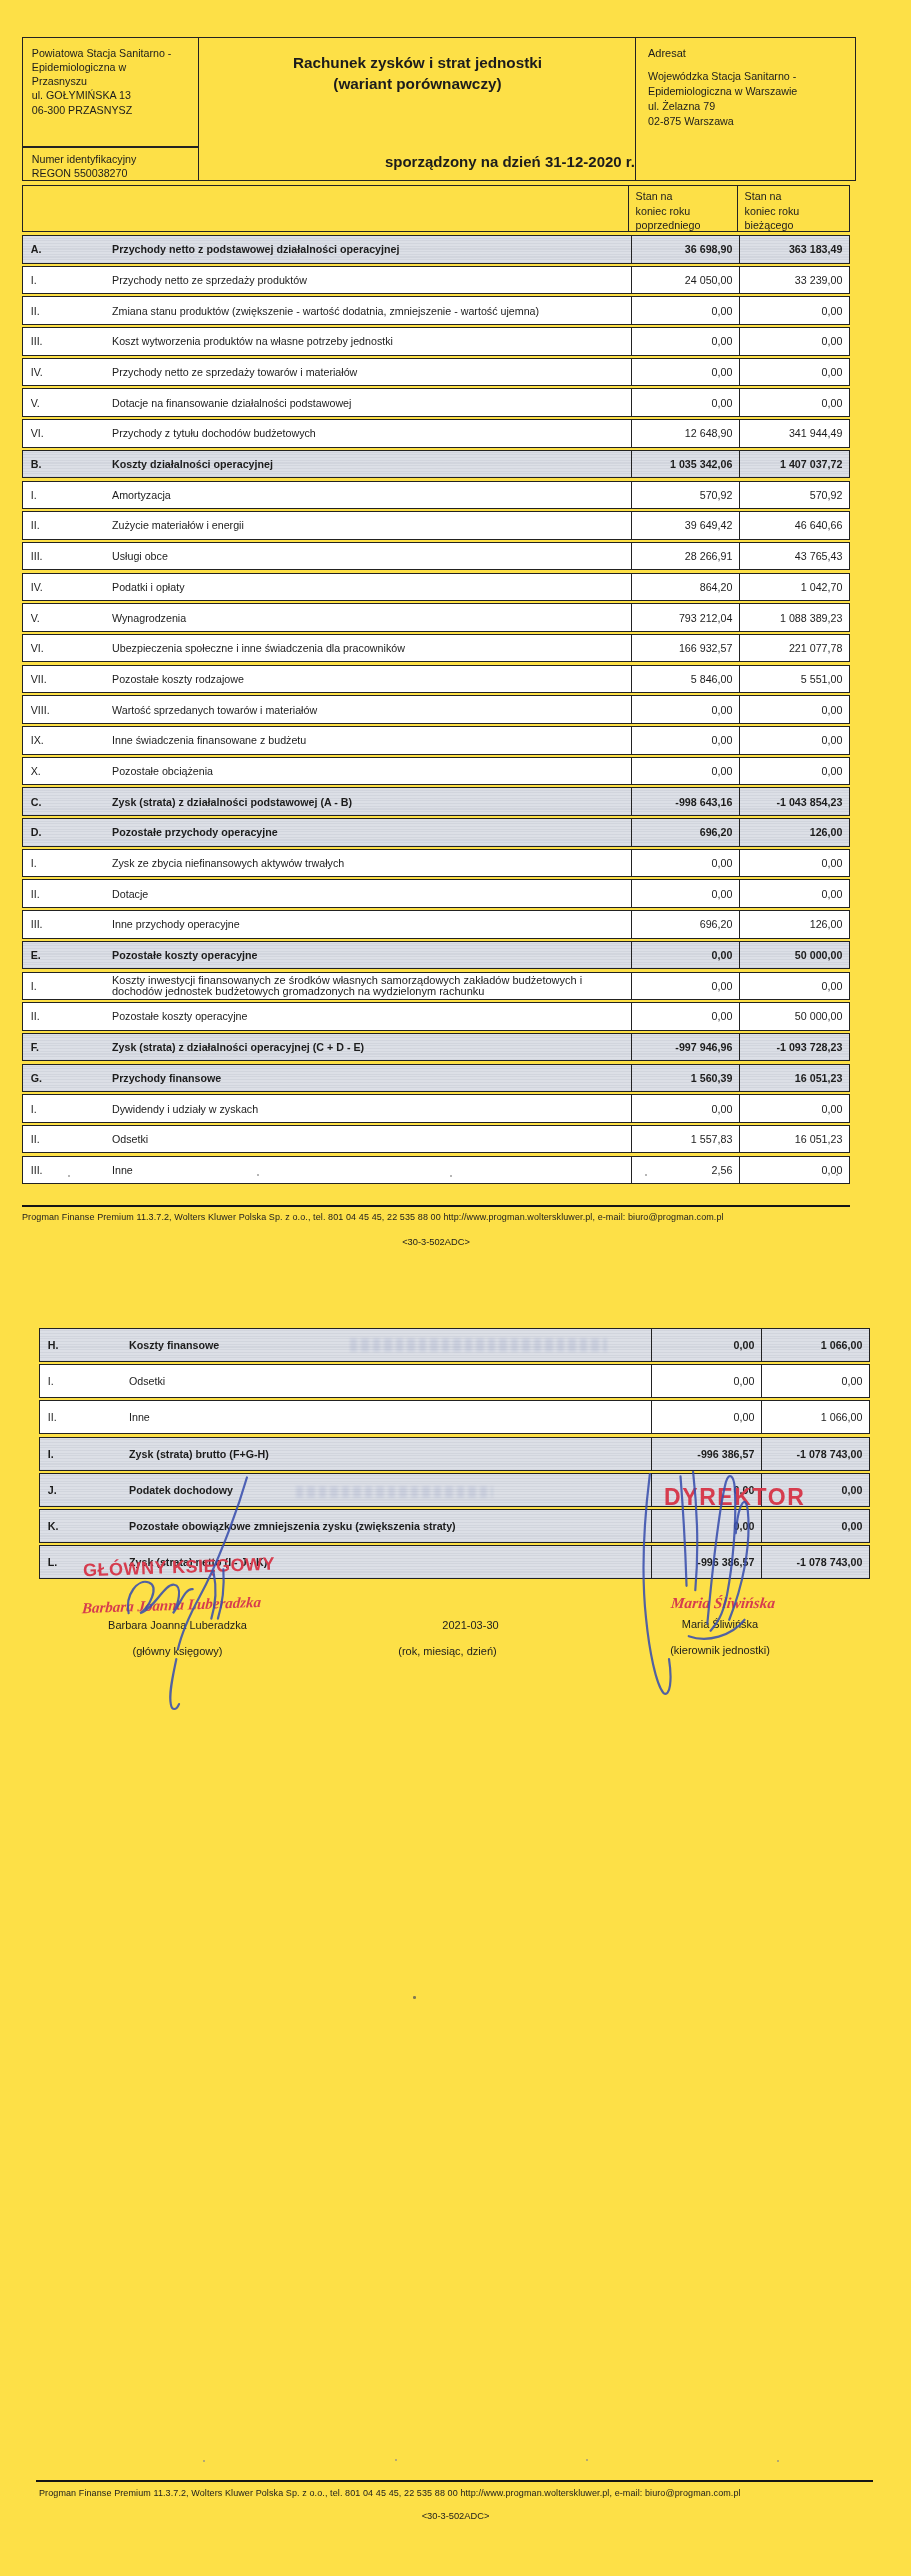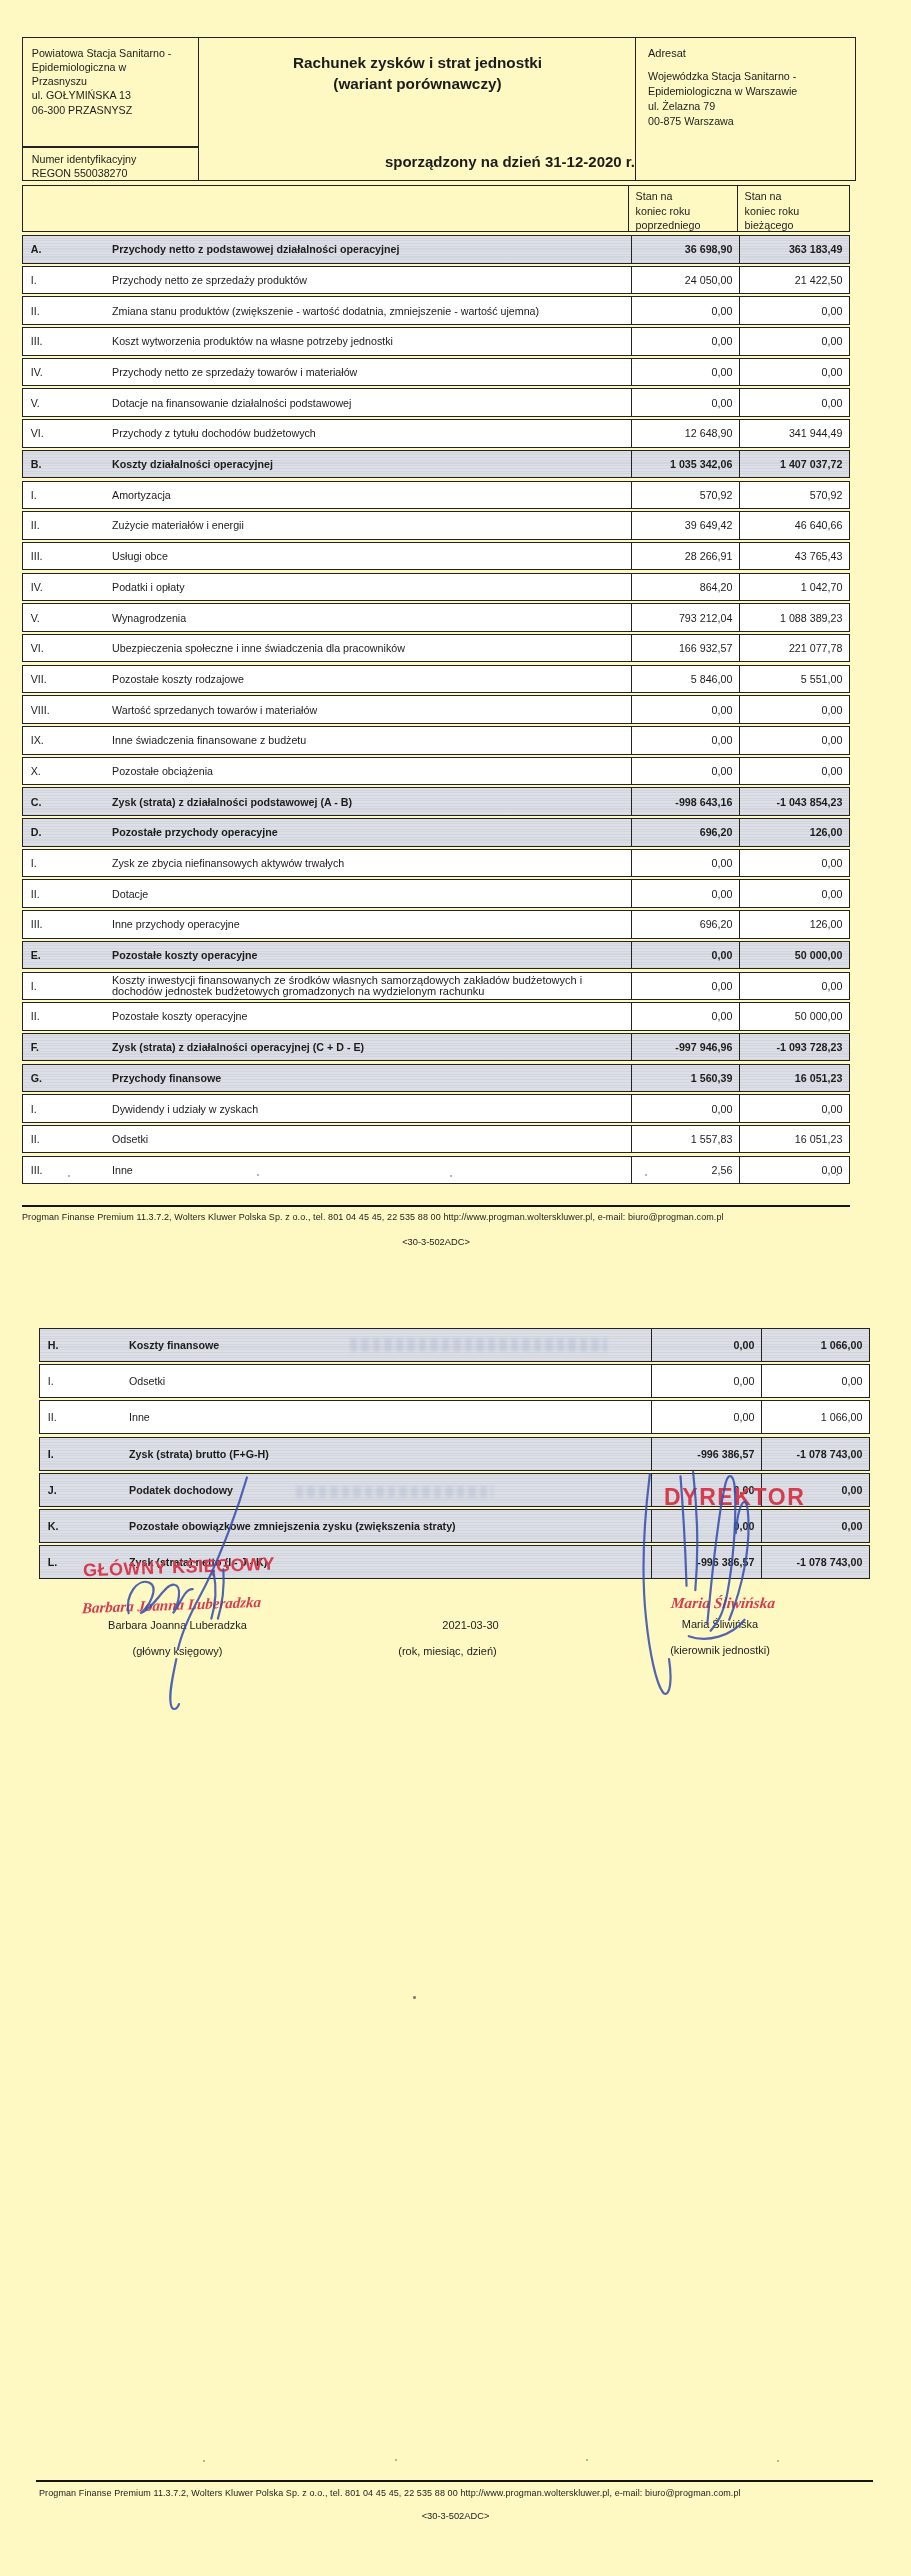--- a/index.html
+++ b/index.html
@@ -1,16 +1,16 @@
 <!DOCTYPE html>
 <html style="font-size:8.8px"><head>
 <meta charset="utf-8">
 <style>
   html,body{margin:0;padding:0;background:#fff;}
-  .doc{position:relative;width:911px;height:2576px;background:#fef9c3;
+  .doc{position:relative;width:911px;height:2576px;background:#fde047;
        font-family:"Liberation Sans",sans-serif;color:#1c1c1c;overflow:hidden;}
 
   
   .hdr{position:absolute;left:22px;top:37px;width:832px;height:142px;border:1.6px solid #222;}
   .hdr-left{position:absolute;left:0;top:0;width:175px;height:100%;border-right:1.6px solid #222;}
   .hdr-mid{position:absolute;left:177px;top:0;width:435px;height:100%;border-right:1.6px solid #222;}
   .hdr-right{position:absolute;left:614px;top:0;right:0;height:100%;}
   .unit-lines{padding:7.7px 5.5px 0 8.8px;font-size:10.7px;line-height:14.2px;}
   .hdr-divider{position:absolute;left:0;top:108px;width:100%;height:1.6px;background:#222;}
   .id-block{position:absolute;left:8.8px;top:114px;font-size:10.7px;line-height:14.2px;}
@@ -98,21 +98,21 @@
           <div>(wariant porównawczy)</div>
         </div>
       <div class="prepared">sporządzony na dzień 31-12-2020 r.</div>
     </div>
     <div class="hdr-right">
       <div class="adresat-label">Adresat</div>
       <div class="adresat-lines">
           <div>Wojewódzka Stacja Sanitarno -</div>
           <div>Epidemiologiczna w Warszawie</div>
           <div>ul. Żelazna 79</div>
-          <div>00-875 Warszawa</div>
+          <div>02-875 Warszawa</div>
         </div>
     </div>
   </div>
 
   <div class="colhdr">
     <div class="cell c0"></div>
     <div class="cell c1">
       <div class="hcell">
           <div>Stan na</div>
           <div>koniec roku</div>
@@ -136,21 +136,21 @@
         </div>
         <div class="c-val">36 698,90</div>
         <div class="c-val v2">363 183,49</div>
       </div>
       <div class="row">
         <div class="c-main">
           <div class="c-ord">I.</div>
           <div class="c-lbl">Przychody netto ze sprzedaży produktów</div>
         </div>
         <div class="c-val">24 050,00</div>
-        <div class="c-val v2">21 422,50</div>
+        <div class="c-val v2">33 239,00</div>
       </div>
       <div class="row">
         <div class="c-main">
           <div class="c-ord">II.</div>
           <div class="c-lbl">Zmiana stanu produktów (zwiększenie - wartość dodatnia, zmniejszenie - wartość ujemna)</div>
         </div>
         <div class="c-val">0,00</div>
         <div class="c-val v2">0,00</div>
       </div>
       <div class="row">

